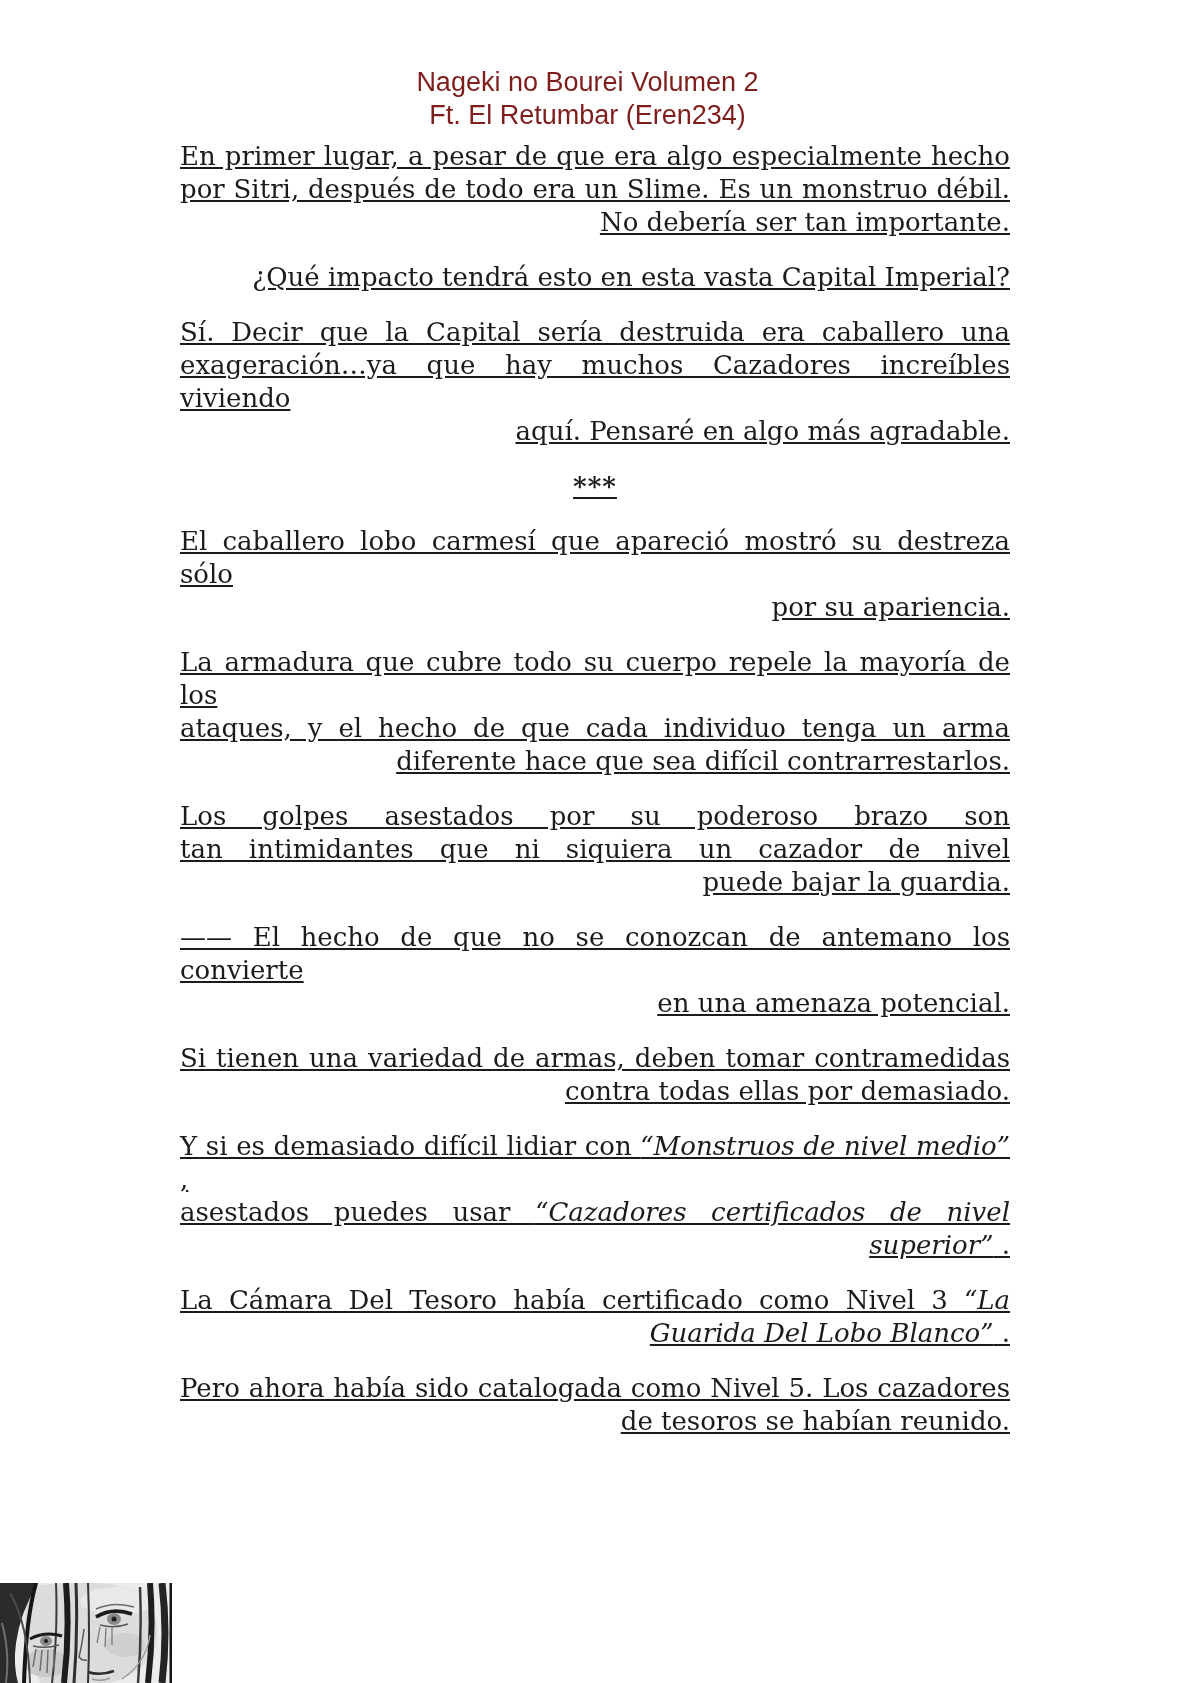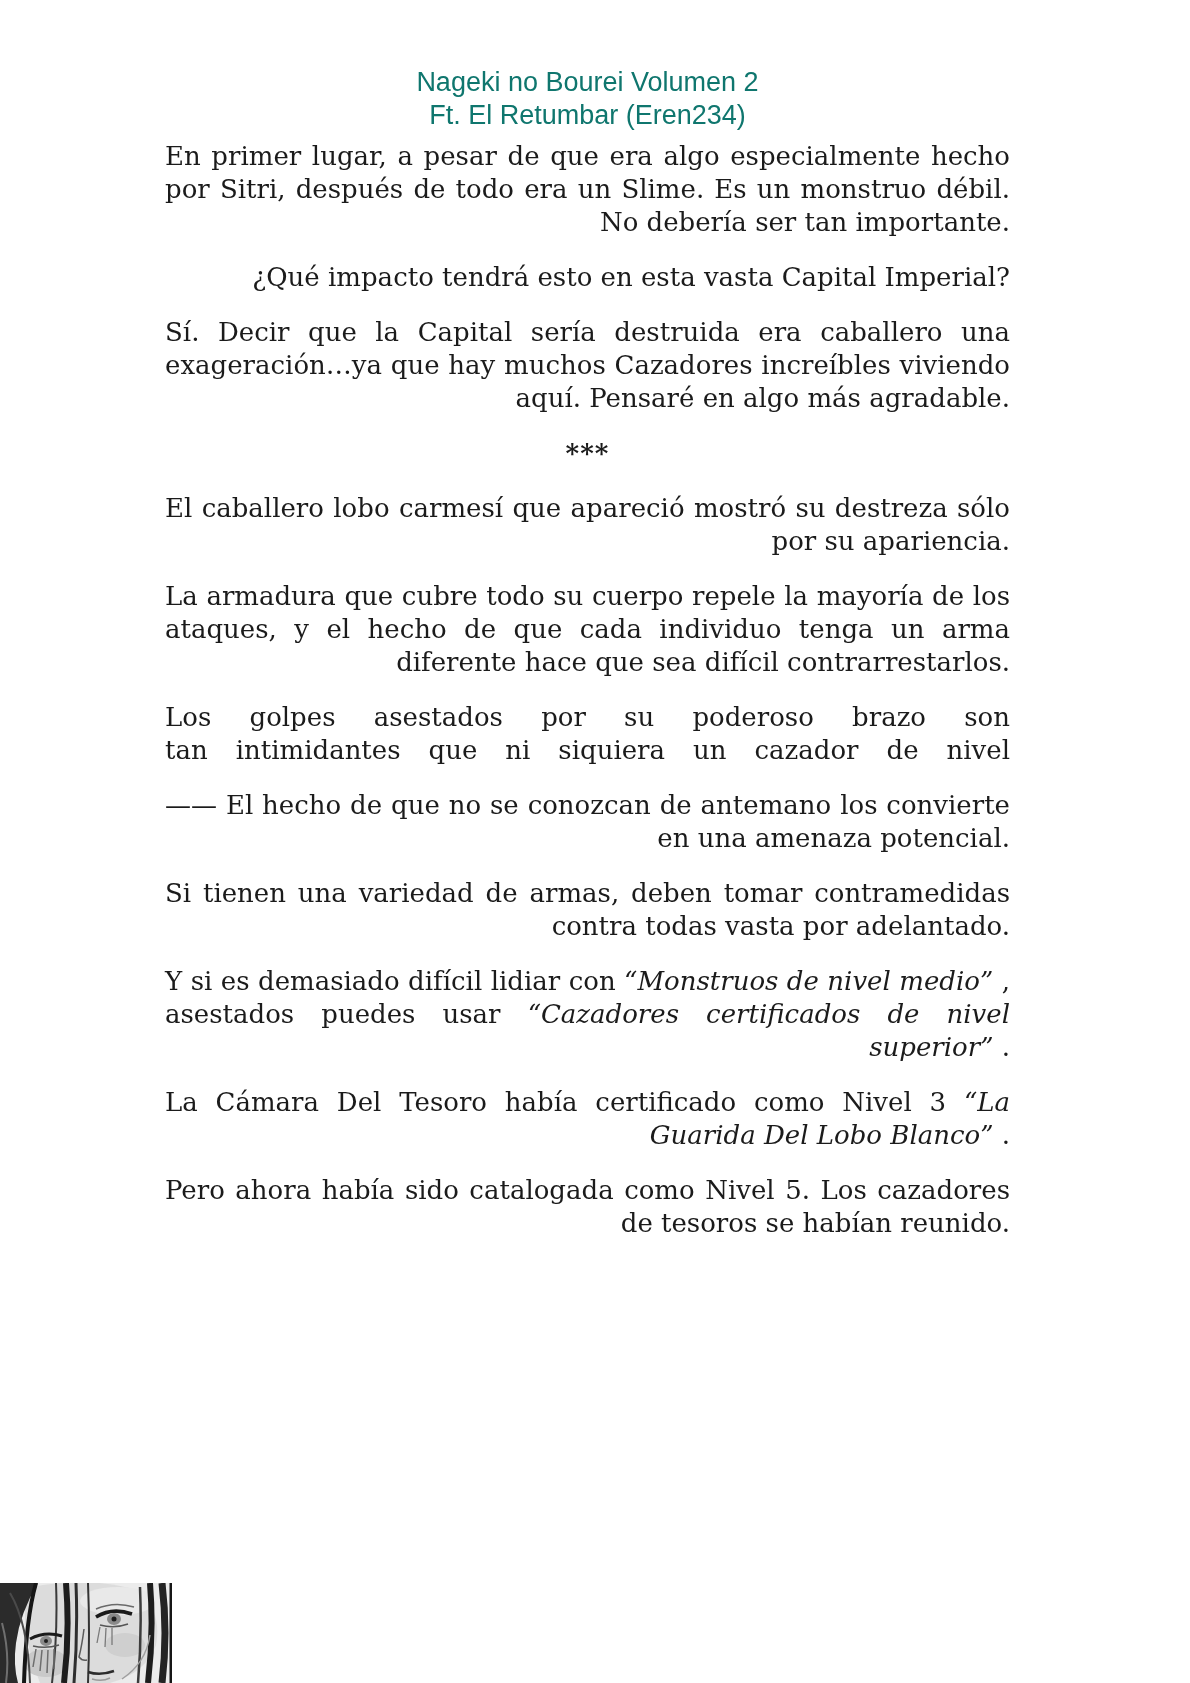--- a/index.html
+++ b/index.html
@@ -15,28 +15,28 @@
     position: absolute;
     left: 165px; top: 0;
     width: 845px;
     padding-top: 66px;
   }
   .doc-title {
     font-family: "Liberation Sans", sans-serif;
     font-size: 27px;
     line-height: 33px;
     text-align: center;
-    color: #0f766e;
+    color: #7f1d1d;
   }
   .doc-body {
     margin-top: 8px;
     font-size: 26px;
     line-height: 33px;
   }
-  .para { margin: 0 0 22px 0; }
+  .para { margin: 0 0 22px 15px; text-decoration: underline; }
   .tline { text-align: right; white-space: normal; }
   .tline.just { text-align: justify; text-align-last: justify; }
   .it { font-style: italic; }
   .separator {
     text-align: center;
     font-weight: bold;
     letter-spacing: 1px;
   }
   .footer-art {
     position: absolute;
@@ -73,28 +73,29 @@
         <div class="tline"><span>por su apariencia.</span></div>
       </div>
       <div class="para">
         <div class="tline just"><span>La armadura que cubre todo su cuerpo repele la mayoría de los</span></div>
         <div class="tline just"><span>ataques, y el hecho de que cada individuo tenga un arma</span></div>
         <div class="tline"><span>diferente hace que sea difícil contrarrestarlos.</span></div>
       </div>
       <div class="para">
         <div class="tline just"><span>Los golpes asestados por su poderoso brazo son</span></div>
         <div class="tline just"><span>tan intimidantes que ni siquiera un cazador de nivel</span></div>
+        <div class="tline"><span>puede bajar la guardia.</span></div>
       </div>
       <div class="para">
         <div class="tline just"><span>—— El hecho de que no se conozcan de antemano los convierte</span></div>
         <div class="tline"><span>en una amenaza potencial.</span></div>
       </div>
       <div class="para">
         <div class="tline just"><span>Si tienen una variedad de armas, deben tomar contramedidas</span></div>
-        <div class="tline"><span>contra todas vasta por adelantado.</span></div>
+        <div class="tline"><span>contra todas ellas por demasiado.</span></div>
       </div>
       <div class="para">
         <div class="tline just"><span>Y si es demasiado difícil lidiar con </span><span class="it">“Monstruos de nivel medio”</span><span> ,</span></div>
         <div class="tline just"><span>asestados puedes usar </span><span class="it">“Cazadores certificados de nivel</span></div>
         <div class="tline"><span class="it">superior”</span><span> .</span></div>
       </div>
       <div class="para">
         <div class="tline just"><span>La Cámara Del Tesoro había certificado como Nivel 3 </span><span class="it">“La</span></div>
         <div class="tline"><span class="it">Guarida Del Lobo Blanco”</span><span> .</span></div>
       </div>

